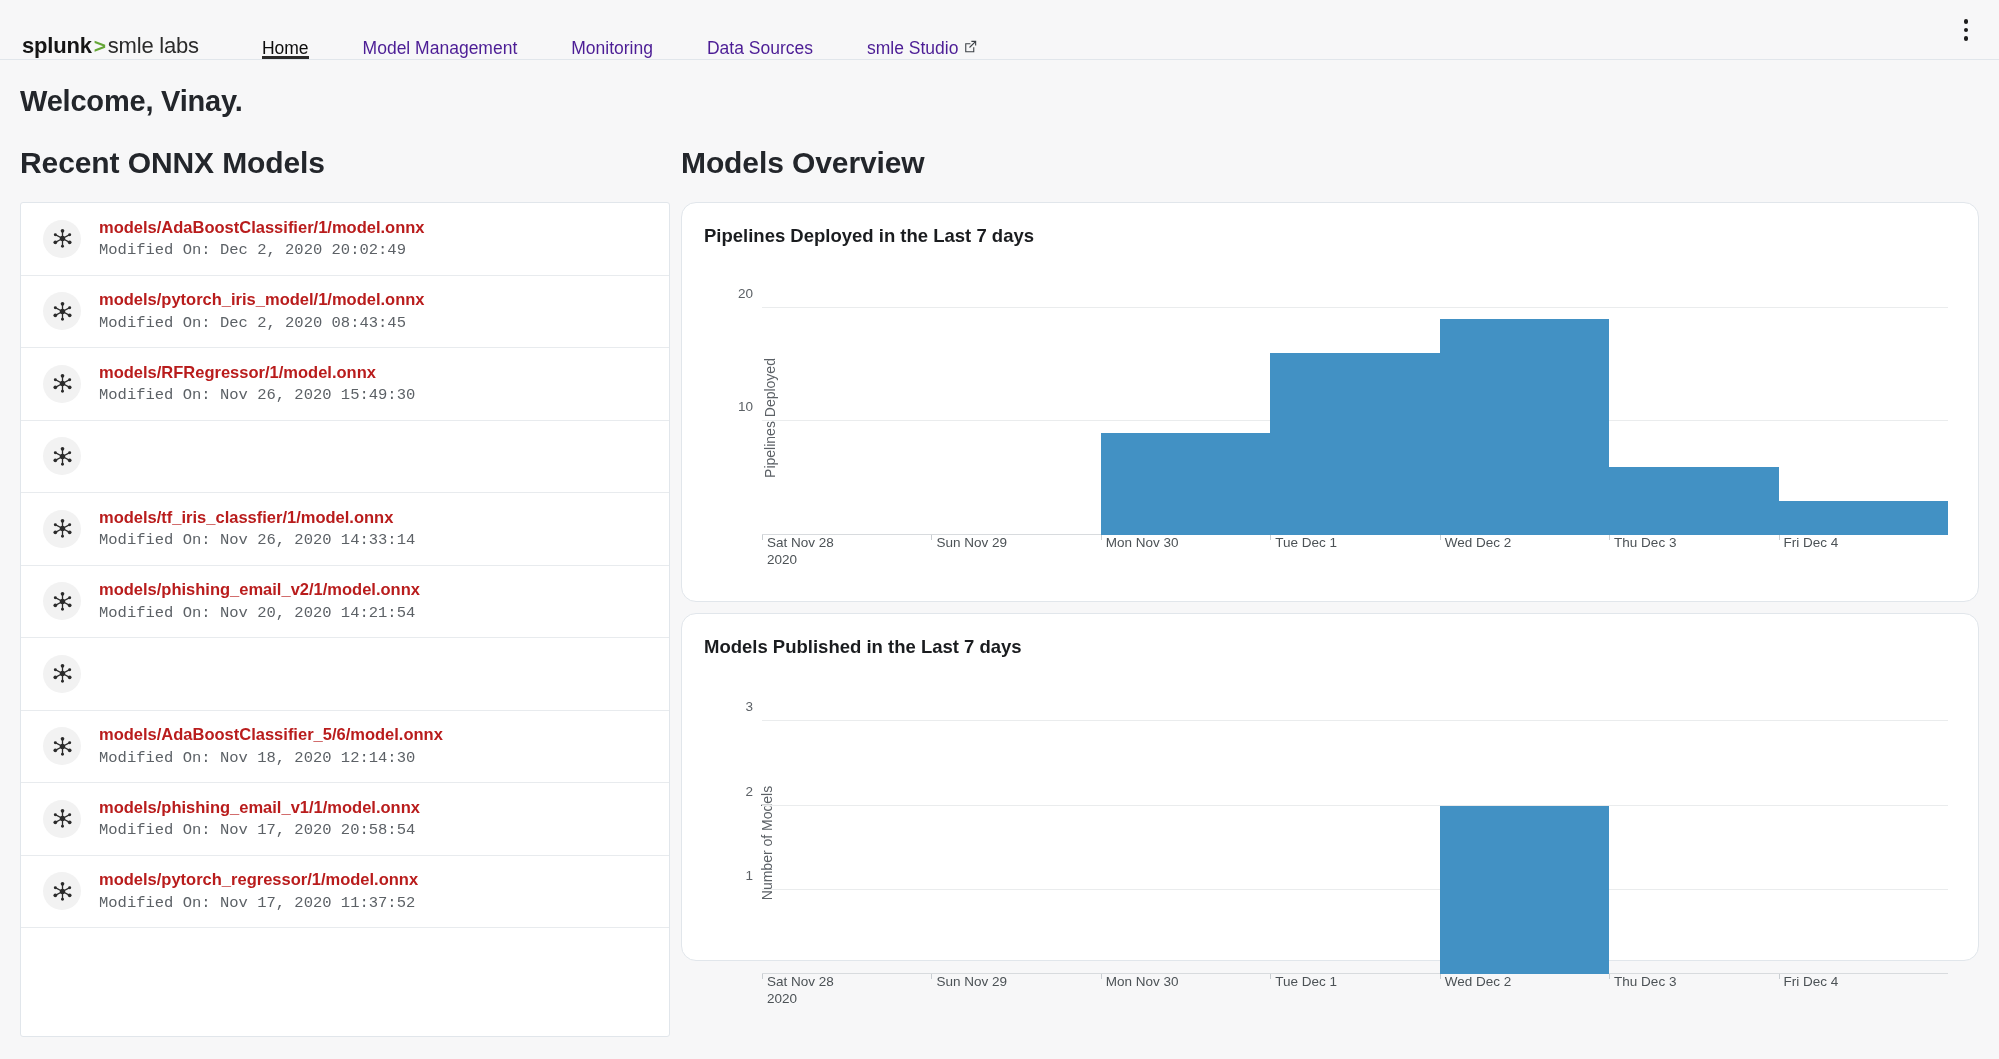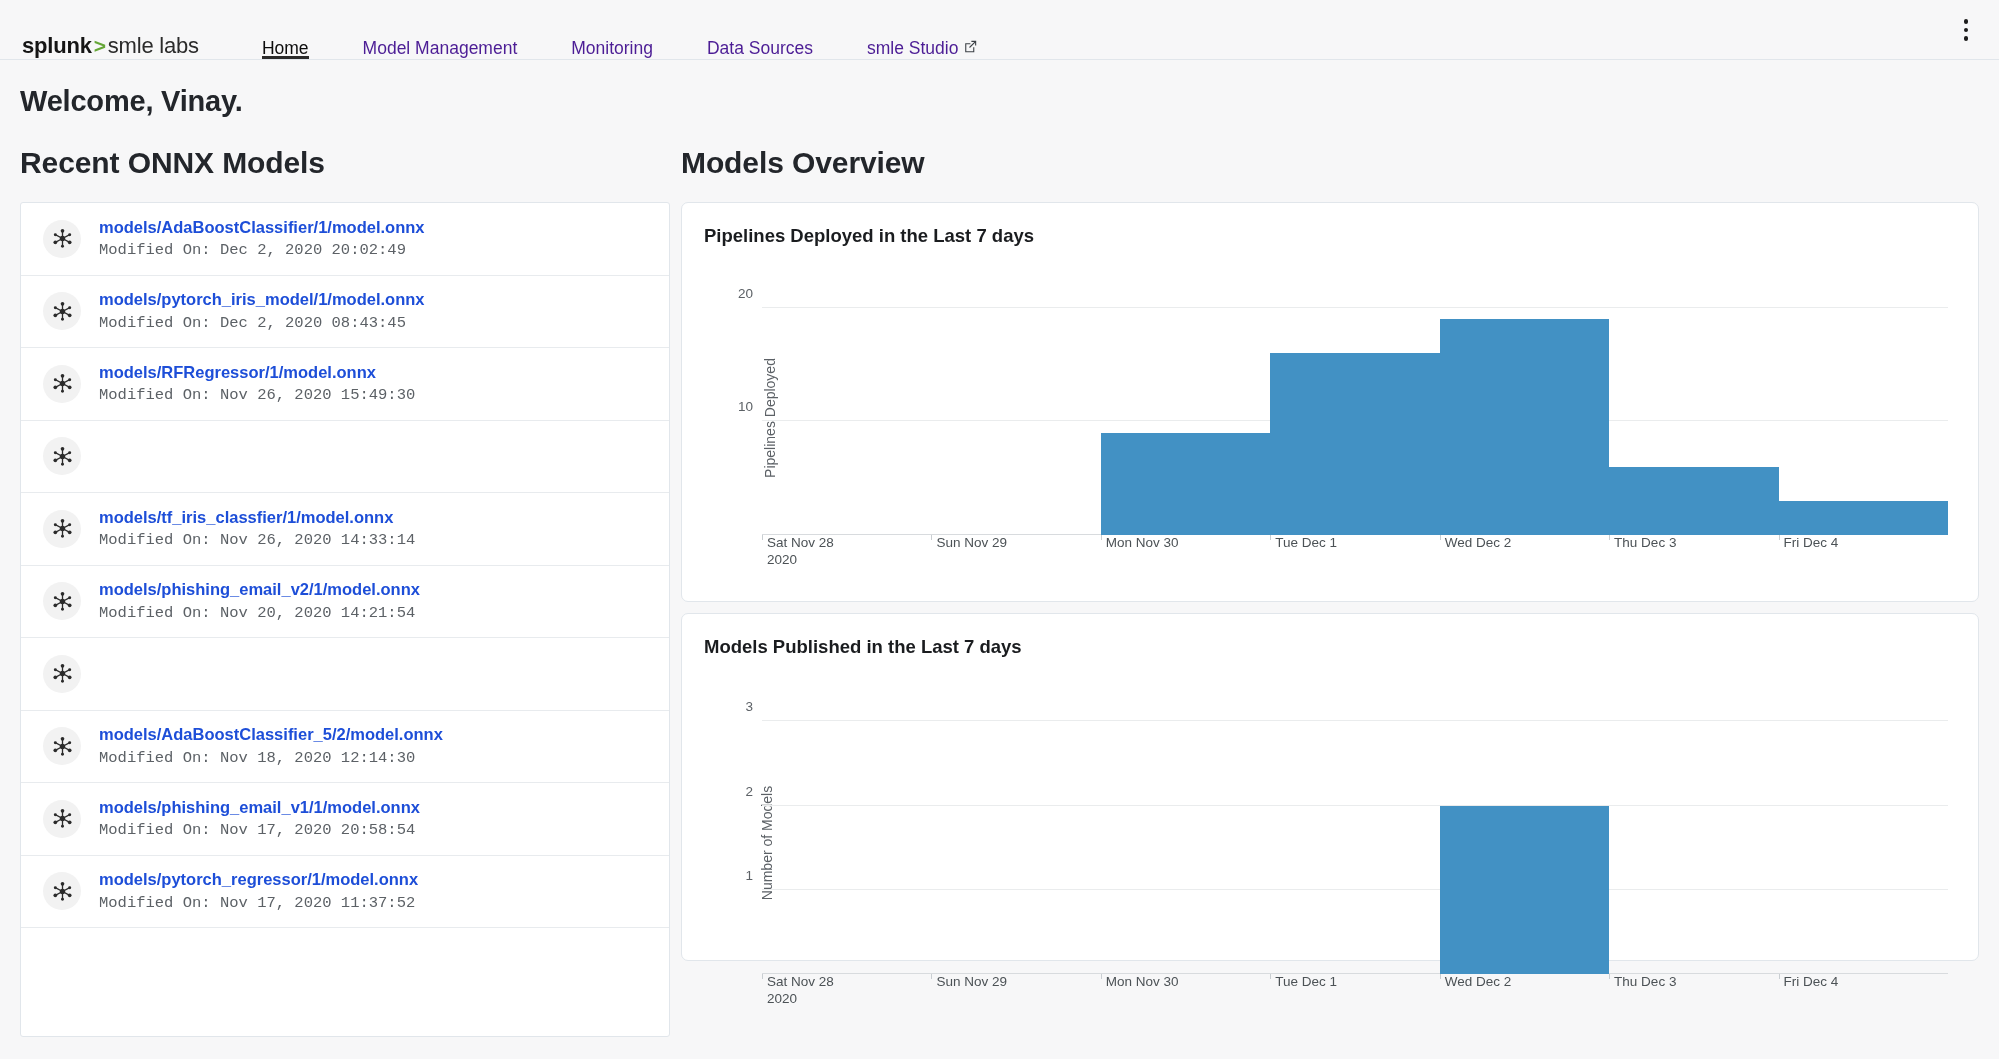--- a/index.html
+++ b/index.html
@@ -115,36 +115,36 @@
     border-radius: 50%;
     background: #f2f2f2;
     display: flex; align-items: center; justify-content: center;
     margin-right: 18px;
   }
   .node-icon svg { display: block; }
   .li-text { display: flex; flex-direction: column; justify-content: center; }
   .li-name {
     font-size: 16.5px;
     font-weight: bold;
-    color: #1d4ed8;
+    color: #b91c1c;
     line-height: 1.35;
   }
   .li-sub {
     font-size: 15.5px;
     color: #5c6166;
     line-height: 1.4;
     margin-top: 2px;
     font-family: Liberation Mono, monospace;
   }
 
   
   .chart-card {
     background: #ffffff;
     border: 1px solid #e1e6eb;
-    border-radius: 7px;
+    border-radius: 15px;
     padding: 22px 22px 14px 22px;
     margin-bottom: 11px;
   }
   .chart-card.c1 { height: 400px; }
   .chart-card.c2 { height: 348px; }
   .chart-title {
     font-size: 18.5px;
     font-weight: bold;
     color: #1a1c1f;
     margin-bottom: 6px;
@@ -440,21 +440,21 @@
                 <circle cx="12" cy="3.2" r="2.1" fill="#2b2b2b"></circle>
                 <circle cx="20.2" cy="7.6" r="1.7" fill="#2b2b2b"></circle>
                 <circle cx="20.2" cy="16.4" r="2.1" fill="#2b2b2b"></circle>
                 <circle cx="12" cy="20.8" r="1.7" fill="#2b2b2b"></circle>
                 <circle cx="3.8" cy="16.4" r="2.1" fill="#2b2b2b"></circle>
                 <circle cx="3.8" cy="7.6" r="1.7" fill="#2b2b2b"></circle>
                 <circle cx="12" cy="12" r="3.1" fill="#2b2b2b"></circle>
               </svg>
             </div>
             <div class="li-text">
-              <div class="li-name">models/AdaBoostClassifier_5/2/model.onnx</div>
+              <div class="li-name">models/AdaBoostClassifier_5/6/model.onnx</div>
               <div class="li-sub">Modified On: Nov 18, 2020 12:14:30</div>
             </div>
           </div>
           <div class="list-item">
             <div class="node-icon">
               <svg width="21" height="21" viewBox="0 0 24 24">
                 <line x1="12" y1="12" x2="12" y2="3.2" stroke="#2b2b2b" stroke-width="1.5"></line>
                 <line x1="12" y1="12" x2="20.2" y2="7.6" stroke="#2b2b2b" stroke-width="1.5"></line>
                 <line x1="12" y1="12" x2="20.2" y2="16.4" stroke="#2b2b2b" stroke-width="1.5"></line>
                 <line x1="12" y1="12" x2="12" y2="20.8" stroke="#2b2b2b" stroke-width="1.5"></line>

